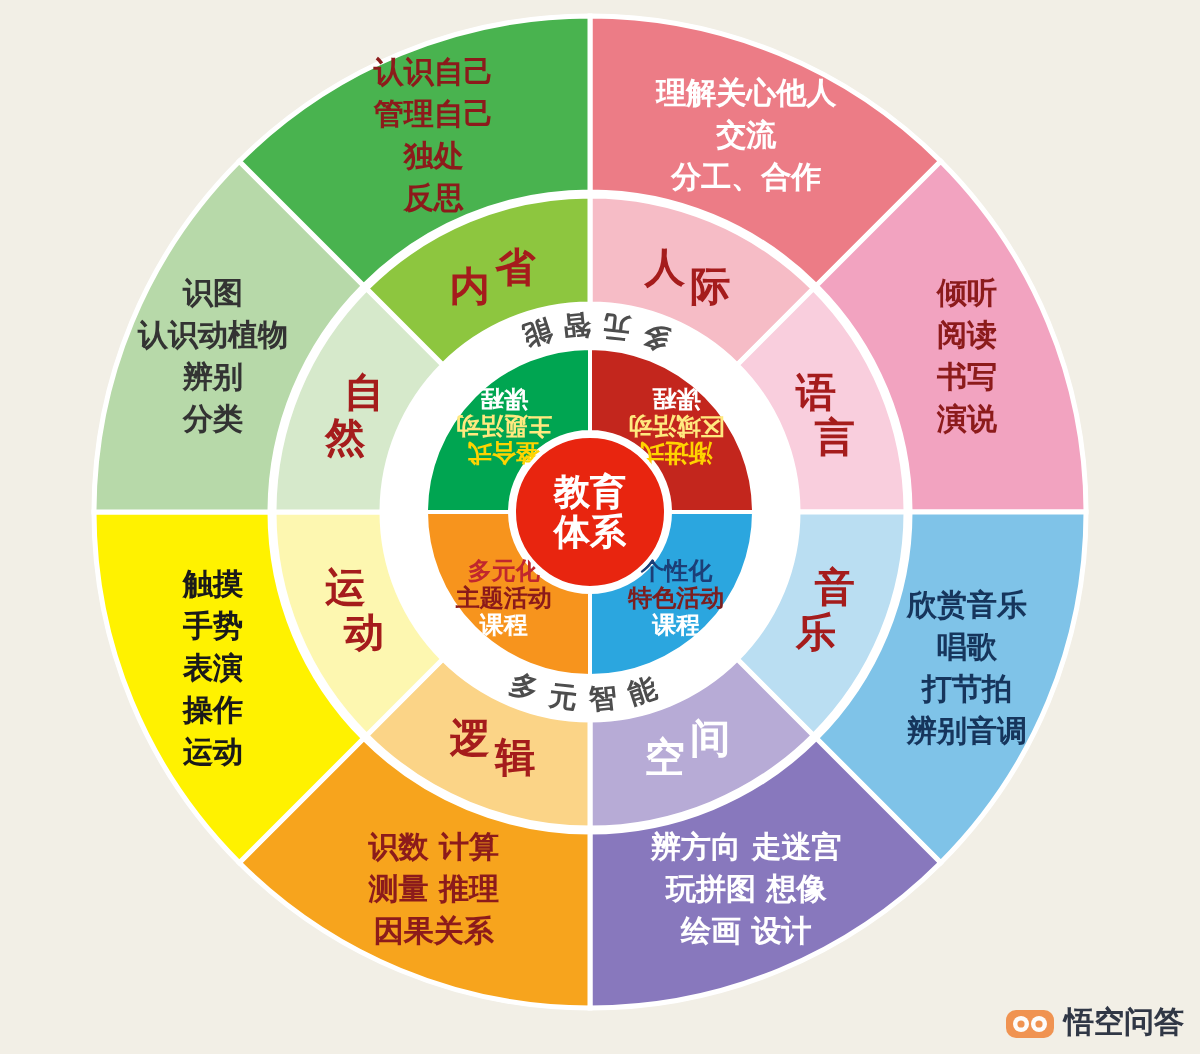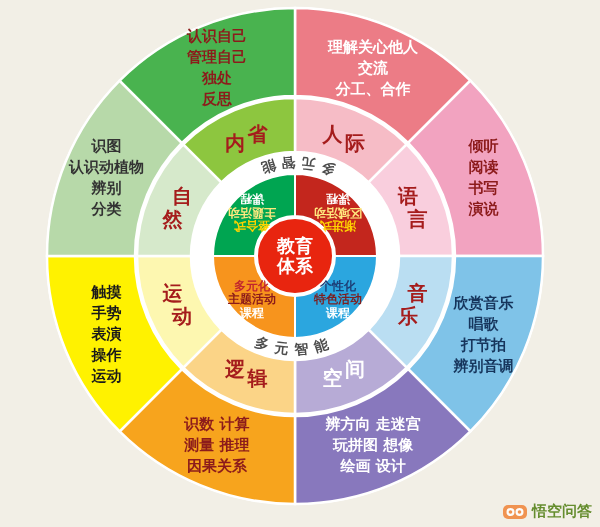--- a/index.html
+++ b/index.html
@@ -94,21 +94,21 @@
         <path id="bandArc" d="M 202.91,289.52 A 98 98 0 0 0 387.09,289.52" fill="none"></path>
       </defs>
       <text font-size="14" font-weight="bold" fill="#4d4d4d" letter-spacing="7"><textPath href="#bandArc" startOffset="50%" text-anchor="middle">多元智能</textPath></text>
       <g transform="rotate(180 295 256)">
         <text font-size="14" font-weight="bold" fill="#4d4d4d" letter-spacing="7"><textPath href="#bandArc" startOffset="50%" text-anchor="middle">多元智能</textPath></text>
       </g>
       <circle cx="295" cy="256" r="38" fill="#e8250f" stroke="#ffffff" stroke-width="2"></circle>
       <text x="295" y="252" fill="#ffffff" font-size="18" font-weight="bold" text-anchor="middle"><tspan x="295" dy="0">教育</tspan><tspan x="295" dy="20">体系</tspan></text>
     </svg>
 
-  <div class="watermark" style="color: #4d7c0f;">
+  <div class="watermark" style="color: #0f172a;">
     <span class="wicon">
       <svg width="24" height="16" viewBox="0 0 24 16">
         <rect x="0" y="1" width="24" height="14" rx="5" fill="#f08438"></rect>
         <circle cx="7.5" cy="8" r="4" fill="#ffffff"></circle>
         <circle cx="16.5" cy="8" r="4" fill="#ffffff"></circle>
         <circle cx="7.5" cy="8" r="1.8" fill="#f08438"></circle>
         <circle cx="16.5" cy="8" r="1.8" fill="#f08438"></circle>
       </svg>
     </span>
     <span>悟空问答</span>

